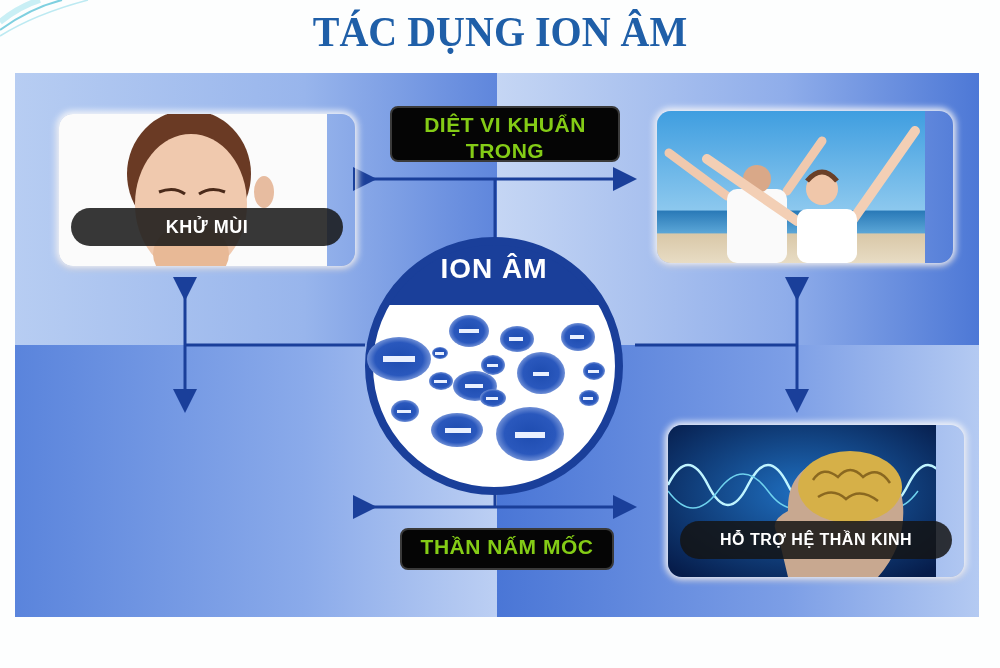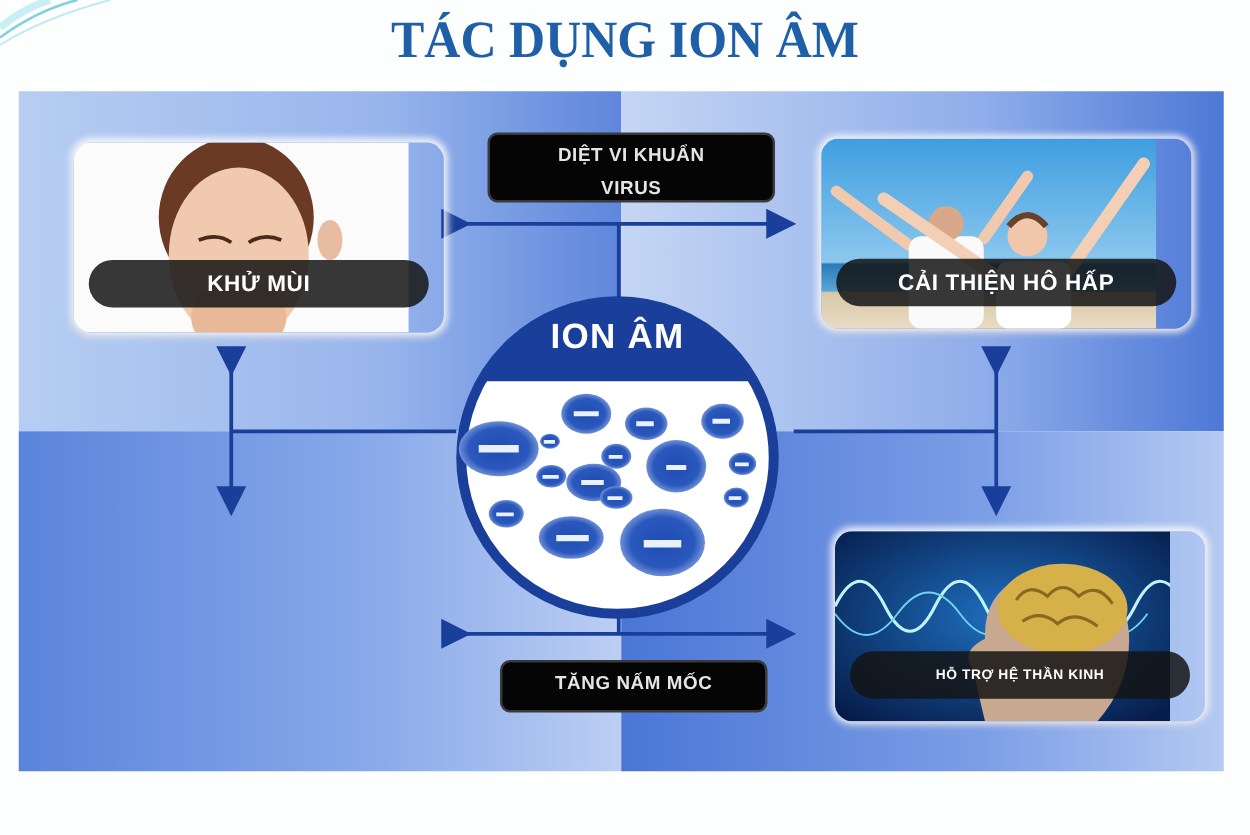--- a/index.html
+++ b/index.html
@@ -8,21 +8,21 @@
   .page-title{position:absolute;left:0;right:0;top:8px;text-align:center;font-family:"Liberation Serif",serif;font-weight:bold;font-size:40px;color:#1f5fa8;letter-spacing:0px;transform:scaleY(1.05);}
   .board{position:absolute;left:15px;top:73px;width:964px;height:544px;}
   .quad{position:absolute;}
   .q-tl{left:0;top:0;width:482px;height:272px;background:linear-gradient(90deg,#b7cdf2 0%,#98b5ec 60%,#5f86dc 100%);}
   .q-tr{left:482px;top:0;width:482px;height:272px;background:linear-gradient(90deg,#c5d6f4 0%,#8fadea 60%,#4d78d6 100%);}
   .q-bl{left:0;top:272px;width:482px;height:272px;background:linear-gradient(90deg,#5a84dc 0%,#8aaaea 60%,#bccff3 100%);}
   .q-br{left:482px;top:272px;width:482px;height:272px;background:linear-gradient(90deg,#4a76d6 0%,#7c9ee6 60%,#b4caf2 100%);}
   .card{position:absolute;width:296px;height:152px;border-radius:14px;overflow:hidden;box-shadow:0 0 6px 3px rgba(255,255,255,0.9),0 2px 6px rgba(0,0,60,0.35);text-decoration:underline;}
   .card .photo{position:absolute;inset:0;}
   .card .label{position:absolute;left:12px;right:12px;bottom:18px;height:38px;border-radius:19px;background:rgba(20,20,20,0.85);color:#fff;font-weight:bold;font-size:18px;display:flex;align-items:center;justify-content:center;letter-spacing:0.5px;}
-  .tag{position:absolute;background:#050505;color:#e5e5e5;font-weight:bold;font-size:15px;text-align:center;border-radius:8px;border:2px solid #3a3a3a;line-height:26px;letter-spacing:0.5px;}
+  .tag{position:absolute;background:#050505;color:#84cc16;font-weight:bold;font-size:21px;text-align:center;border-radius:8px;border:2px solid #3a3a3a;line-height:26px;letter-spacing:0.5px;}
   svg.connectors{position:absolute;left:0;top:0;}
   .circle-wrap{position:absolute;left:362px;top:233px;width:276px;height:276px;}
   .circle-title{position:absolute;left:0;right:0;top:18px;text-align:center;color:#fff;font-weight:bold;font-size:28px;letter-spacing:1px;}
 </style>
 </head>
 <body>
 
 <svg class="corner-deco" viewBox="0 0 90 40">
   <path d="M0 30 Q30 8 62 0" stroke="#7fd0e0" stroke-width="2" fill="none"></path>
   <path d="M0 22 Q20 6 40 0" stroke="#a6e4ee" stroke-width="6" fill="none" opacity="0.6"></path>
@@ -54,24 +54,24 @@
       <line x1="170" y1="216" x2="170" y2="328" marker-start="url(#ah)" marker-end="url(#ah)"></line>
       <line x1="170" y1="272" x2="350" y2="272"></line>
 
       <line x1="782" y1="216" x2="782" y2="328" marker-start="url(#ah)" marker-end="url(#ah)"></line>
       <line x1="620" y1="272" x2="782" y2="272"></line>
     </g>
   </svg>
 
   <div class="tag" style="left:375px;top:33px;width:230px;height:56px;padding-top:4px;box-sizing:border-box;">
     <div>DIỆT VI KHUẨN</div>
-    <div>VIRUS</div>
+    <div>TRONG</div>
   </div>
   <div class="tag" style="left:385px;top:455px;width:210px;height:38px;line-height:34px;">
-    <span>TĂNG NẤM MỐC</span>
+    <span>THẦN NẤM MỐC</span>
   </div>
 
   <div class="card" style="left:44px;top:41px;">
     <svg class="photo" width="268" height="152">
       <rect width="268" height="152" fill="#fbfbfb"></rect>
       <ellipse cx="130" cy="60" rx="62" ry="64" fill="#6a3a24"></ellipse>
       <ellipse cx="132" cy="90" rx="56" ry="70" fill="#f0c9ae"></ellipse>
       <ellipse cx="132" cy="140" rx="38" ry="30" fill="#e8b996"></ellipse>
       <path d="M100 78 Q115 72 126 80" stroke="#4a2a1a" stroke-width="3" fill="none"></path>
       <path d="M140 80 Q152 72 166 78" stroke="#4a2a1a" stroke-width="3" fill="none"></path>
@@ -96,40 +96,39 @@
       <path d="M12 42 L70 85" stroke="#f0c9ae" stroke-width="9" stroke-linecap="round"></path>
       <path d="M165 30 L130 80" stroke="#f0c9ae" stroke-width="9" stroke-linecap="round"></path>
       <rect x="70" y="78" width="60" height="74" rx="10" fill="#fafafa"></rect>
       <circle cx="100" cy="68" r="14" fill="#d9a888"></circle>
       <path d="M50 48 L140 110" stroke="#f3cfb5" stroke-width="10" stroke-linecap="round"></path>
       <path d="M258 20 L195 110" stroke="#f3cfb5" stroke-width="10" stroke-linecap="round"></path>
       <rect x="140" y="98" width="60" height="54" rx="10" fill="#ffffff"></rect>
       <circle cx="165" cy="78" r="16" fill="#f0c7aa"></circle>
       <path d="M150 70 Q165 52 180 70" stroke="#6a4028" stroke-width="5" fill="none"></path>
     </svg>
-    <div class="label">CẢI THIỆN HÔ HẤP</div>
   </div>
 
 
   <div class="card" style="left:653px;top:352px;">
     <svg class="photo" width="268" height="152">
       <defs>
         <radialGradient id="bg2" cx="0.5" cy="0.45" r="0.7">
           <stop offset="0" stop-color="#1f6fc0"></stop>
             <stop offset="1" stop-color="#061c4a"></stop>
         </radialGradient>
       </defs>
       <rect width="268" height="152" fill="url(#bg2)"></rect>
       <path d="M0 60 Q20 20 40 60 T80 60 T120 60 T160 60 T200 60 T240 60 T280 60" stroke="#bff4ff" stroke-width="2.5" fill="none"></path>
       <path d="M0 66 Q25 100 50 66 T100 66 T150 66 T200 66 T250 66" stroke="#6fd2ee" stroke-width="1.5" fill="none"></path>
       <path d="M120 152 L110 110 Q100 96 120 86 Q118 40 170 30 Q230 28 235 80 Q238 120 210 152 Z" fill="#c8a890"></path>
       <ellipse cx="182" cy="62" rx="52" ry="36" fill="#d6b048"></ellipse>
       <path d="M145 55 Q155 40 170 52 Q182 38 195 52 Q210 40 222 58 M150 72 Q165 62 178 74 Q192 62 210 76" stroke="#8a6820" stroke-width="2.5" fill="none"></path>
     </svg>
-    <div class="label" style="font-size:11px;">HỖ TRỢ HỆ THẦN KINH</div>
+    <div class="label" style="font-size:16px;">HỖ TRỢ HỆ THẦN KINH</div>
   </div>
 
   <div class="circle-wrap" style="left:348px;top:162px;width:262px;height:262px;">
     <svg width="262" height="262">
       <defs>
         <clipPath id="cc">
             <circle cx="131" cy="131" r="125"></circle>
           </clipPath>
         <radialGradient id="ion" cx="0.5" cy="0.5" r="0.5">
           <stop offset="0" stop-color="#1e4cb0"></stop>

